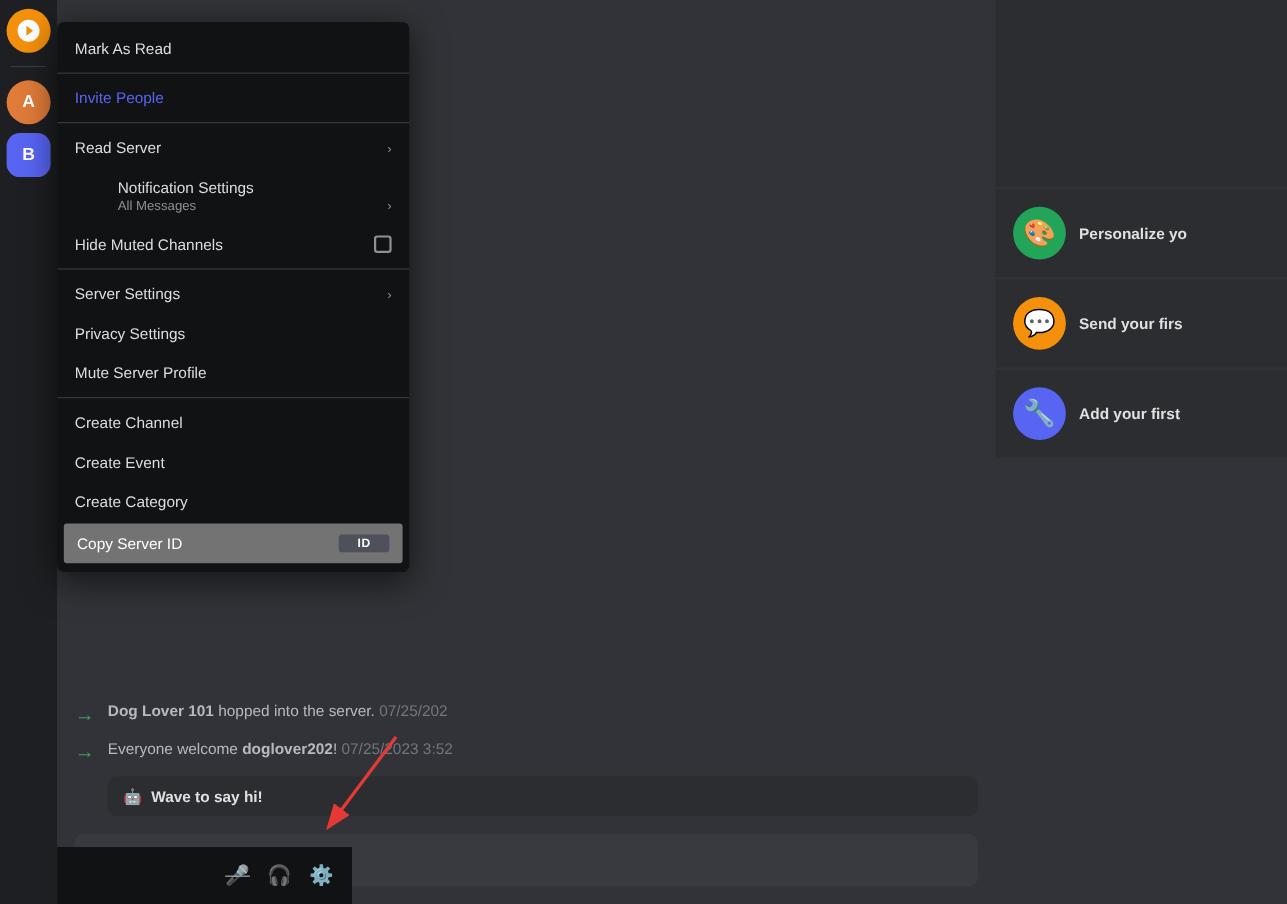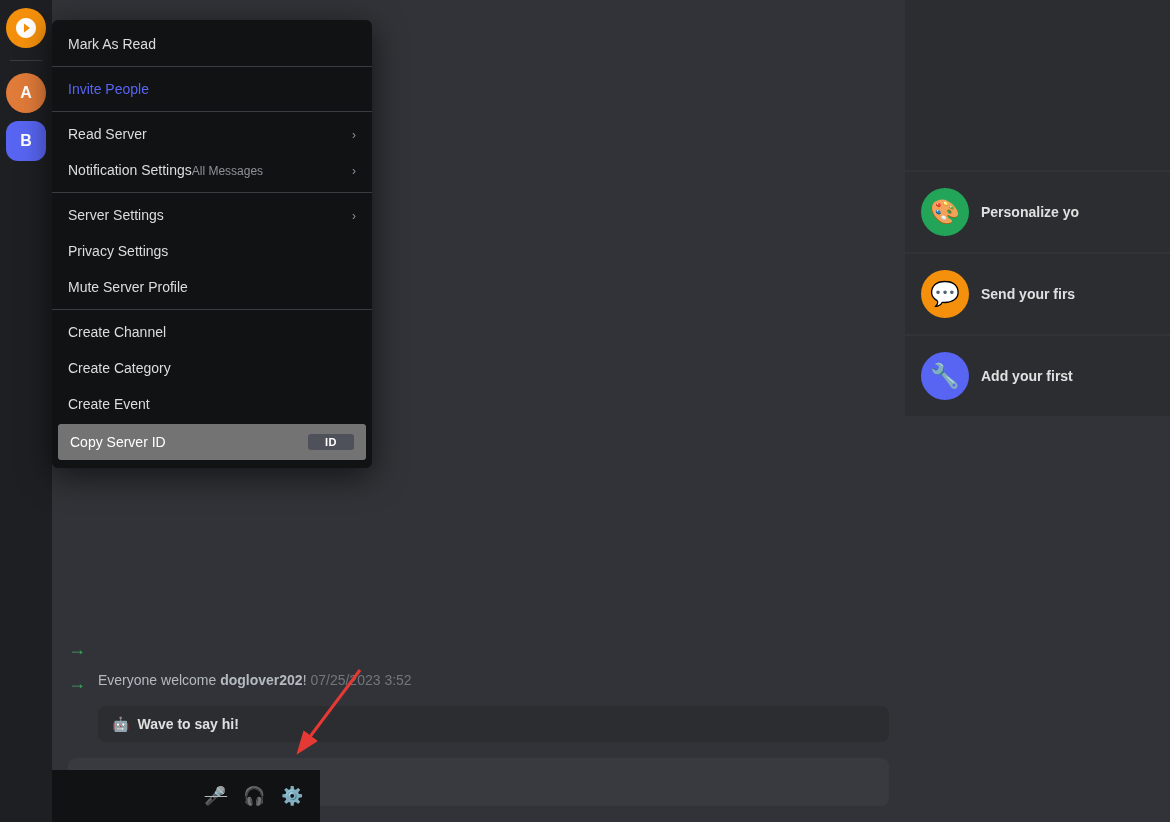--- a/index.html
+++ b/index.html
@@ -197,20 +197,22 @@
     }
 
     .menu-divider {
       height: 1px;
       background: #3a3c42;
       margin: 4px 0;
     }
 
     .menu-item-left {
       display: flex;
+      flex-direction: column;
+      margin-left: 39px;
     }
 
     .menu-item-subtitle {
       font-size: 12px;
       color: #8e9297;
       margin-top: 2px;
     }
 
     .chevron {
       color: #8e9297;
@@ -280,20 +282,23 @@
   </div>
   <div class="server-icon" style="background:#5865f2; border-radius:30%;">
     <span style="color:#fff;font-size:16px;font-weight:bold;">B</span>
   </div>
 </div>
 
 <div class="chat-area">
   <div class="messages-container">
     <div class="system-message">
       <span class="system-arrow">→</span>
+      <span>
+        <strong>Dog Lover 101</strong><span> hopped into the server.</span> <span style="color:#72767d;">07/25/202</span>
+      </span>
     </div>
     <div class="system-message">
       <span class="system-arrow">→</span>
       <span>
         <span>Everyone welcome </span><strong>doglover202</strong><span>!</span> <span style="color:#72767d;">07/25/2023 3:52</span>
       </span>
     </div>
     <button class="wave-button">
       <span>🤖</span>
       <span>Wave to say hi!</span>
@@ -348,20 +353,24 @@
   </div>
 
   <div class="menu-item">
     <div class="menu-item-left">
       <span>Notification Settings</span>
       <span class="menu-item-subtitle">All Messages</span>
     </div>
     <span class="chevron">›</span>
   </div>
 
+  <div class="menu-item">
+    <span>Hide Muted Channels</span>
+    <div class="checkbox-square"></div>
+  </div>
   <div class="menu-divider"></div>
 
   <div class="menu-item">
     <span>Server Settings</span>
     <span class="chevron">›</span>
   </div>
 
   <div class="menu-item">
     <span>Privacy Settings</span>
   </div>
@@ -369,25 +378,25 @@
   <div class="menu-item">
     <span>Mute Server Profile</span>
   </div>
   <div class="menu-divider"></div>
 
   <div class="menu-item">
     <span>Create Channel</span>
   </div>
 
   <div class="menu-item">
+    <span>Create Event</span>
+  </div>
+
+  <div class="menu-item">
     <span>Create Category</span>
-  </div>
-
-  <div class="menu-item">
-    <span>Create Event</span>
   </div>
 
   <div class="menu-item highlighted">
     <span>Copy Server ID</span>
     <span class="id-badge">ID</span>
   </div>
 
 </div>
 
 <svg class="arrow-annotation" style="position:absolute; left:220px; top:660px; width:180px; height:120px;" viewBox="0 0 180 120">

